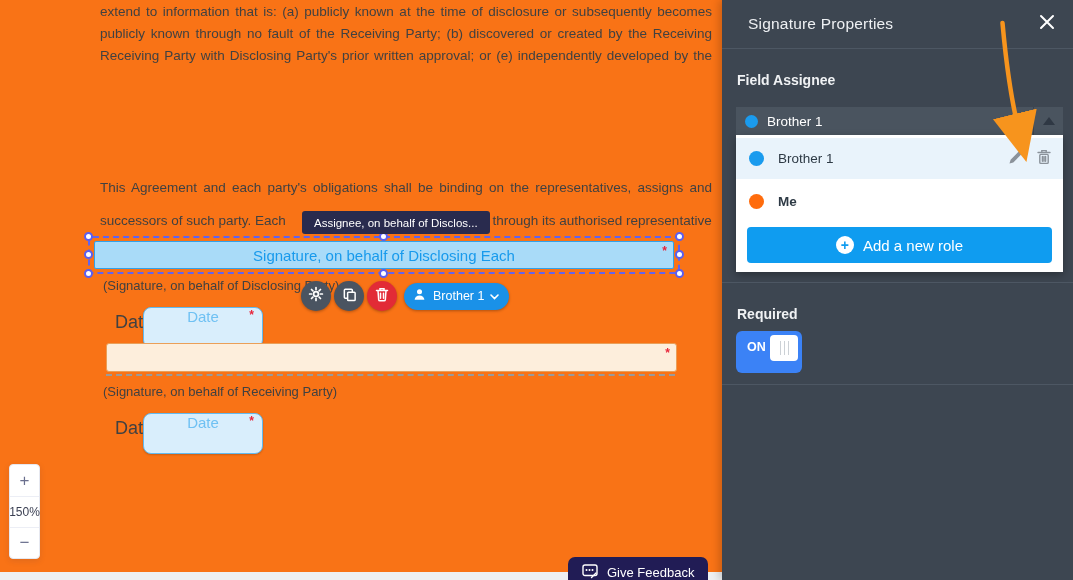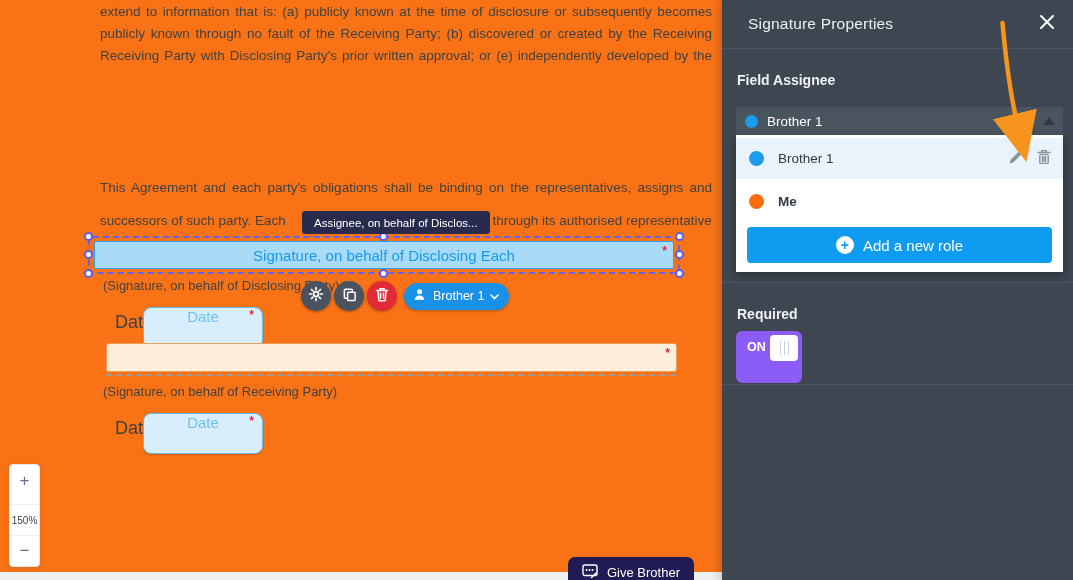--- a/index.html
+++ b/index.html
@@ -59,21 +59,21 @@
     display:flex; align-items:center; gap:6px; color:#fff; font-size:12.5px;
     box-shadow:0 1px 3px rgba(0,0,0,.3); cursor:pointer; white-space:nowrap; }
 
   
   .zoomw { position:absolute; left:9px; top:464px; width:31px; background:#fff;
     border:1px solid #e6e8f0; border-radius:4px; box-shadow:0 2px 6px rgba(40,40,80,.12);
     display:flex; flex-direction:column; z-index:8; }
   .zoomw .zcell { height:31px; display:flex; align-items:center; justify-content:center;
     color:#6a6f8e; font-size:17px; cursor:pointer; }
   .zoomw .zcell + .zcell { border-top:1px solid #eceef5; }
-  .zoomw .zlevel { font-size:10px; color:#3a3f52; cursor:default;margin-top:8px; }
+  .zoomw .zlevel { font-size:12px; color:#3a3f52; cursor:default; }
 
   .strip { position:absolute; left:0; top:572px; width:722px; height:8px; background:#eef0f2; }
 
   .feedback { position:absolute; left:568px; top:557px; height:30px; padding:0 14px;
     background:#211c55; border-radius:7px; display:flex; align-items:center; gap:8px;
     color:#fff; font-size:13px; cursor:pointer; z-index:9; white-space:nowrap; }
 
   
   .panel { position:absolute; left:722px; top:0; width:351px; height:580px;
     background:#3d4651; box-shadow:-3px 0 8px rgba(0,0,0,.18); color:#f0f2f4; }
@@ -102,22 +102,22 @@
   .rolerow .dot { width:15px; height:15px; }
   .rolerow .rname { margin-left:14px; font-size:13.5px; color:#2e3a45; }
   .rowicons { margin-left:auto; display:flex; align-items:center; gap:13px; }
   .rowicons svg { cursor:pointer; }
   .addrole { margin:4px 11px 0 11px; height:36px; background:#0f9cf0; border-radius:4px;
     display:flex; align-items:center; justify-content:center; gap:9px;
     color:#fff; font-size:15px; cursor:pointer; }
   .pluscir { width:18px; height:18px; border-radius:50%; background:#fff; color:#0f9cf0;
     font-size:14px; font-weight:bold; display:flex; align-items:center; justify-content:center; line-height:1; }
 
-  .toggle { position:absolute; left:14px; top:331px; width:66px; height:52px;
-    background:#8b5cf6; border-radius:6px; cursor:pointer; }
+  .toggle { position:absolute; left:14px; top:331px; width:66px; height:42px;
+    background:#3b82f6; border-radius:6px; cursor:pointer; }
   .toggle .on { position:absolute; left:11px; top:9px; color:#fff; font-size:12.5px; font-weight:bold; }
   .knob { position:absolute; right:4px; top:4px; width:28px; height:26px; background:#fff; border-radius:4px;
     display:flex; align-items:center; justify-content:center; gap:3px; }
   .knob i { display:block; width:1px; height:14px; background:#ccd1d6; }
 
   .arrow-svg { position:absolute; left:0; top:0; width:351px; height:580px; pointer-events:none; z-index:10; }
 </style>
 </head>
 <body>
 
@@ -233,21 +233,21 @@
     <div class="feedback">
       <span>
         <svg width="17" height="16" viewBox="0 0 17 16">
             <g stroke="#fff" stroke-width="1.4" fill="none" stroke-linecap="round">
               <rect x="1" y="2" width="14" height="10.5" rx="2"></rect>
               <path d="M4.5 7h.01M7.5 7h.01M10.5 7h.01" stroke-width="2"></path>
               <path d="M9.5 14.5l4.5-4.5"></path>
             </g>
           </svg>
       </span>
-      <span>Give Brother</span>
+      <span>Give Feedback</span>
     </div>
   </div>
 
   <div class="panel">
 
     <div class="phead">
       <span class="ptitle">Signature Properties</span>
     </div>
     <div class="pclose">
       <span>

